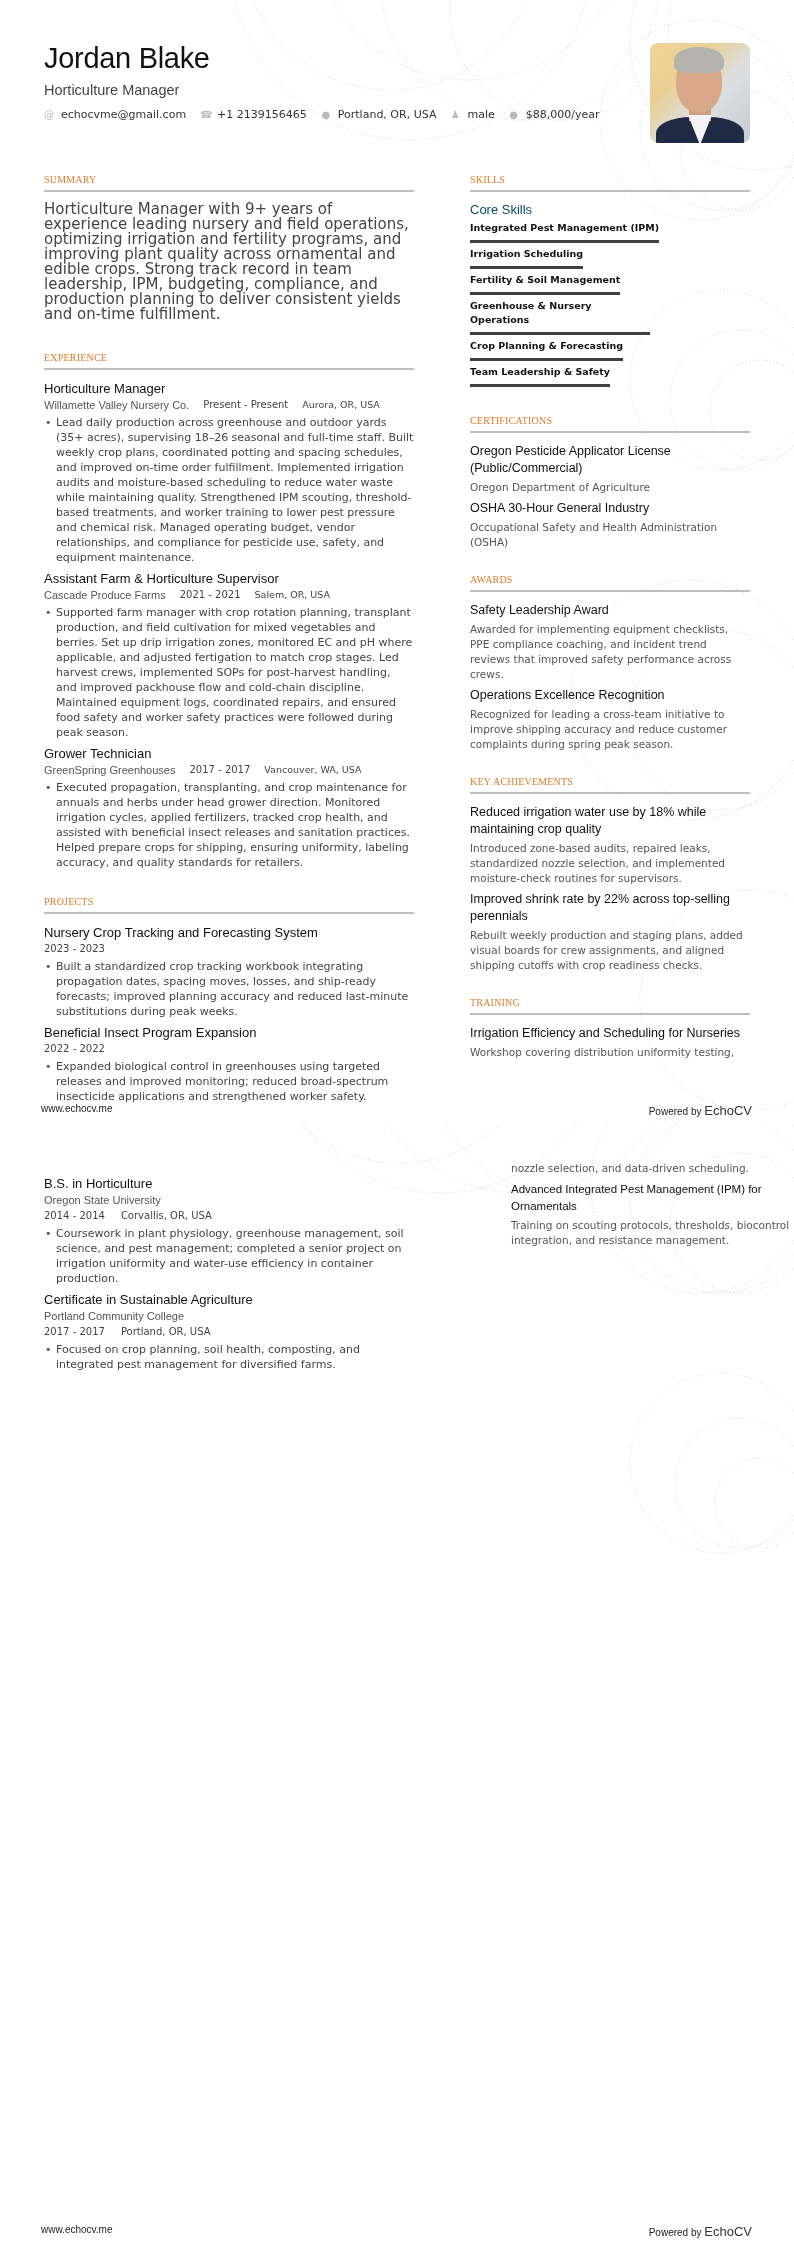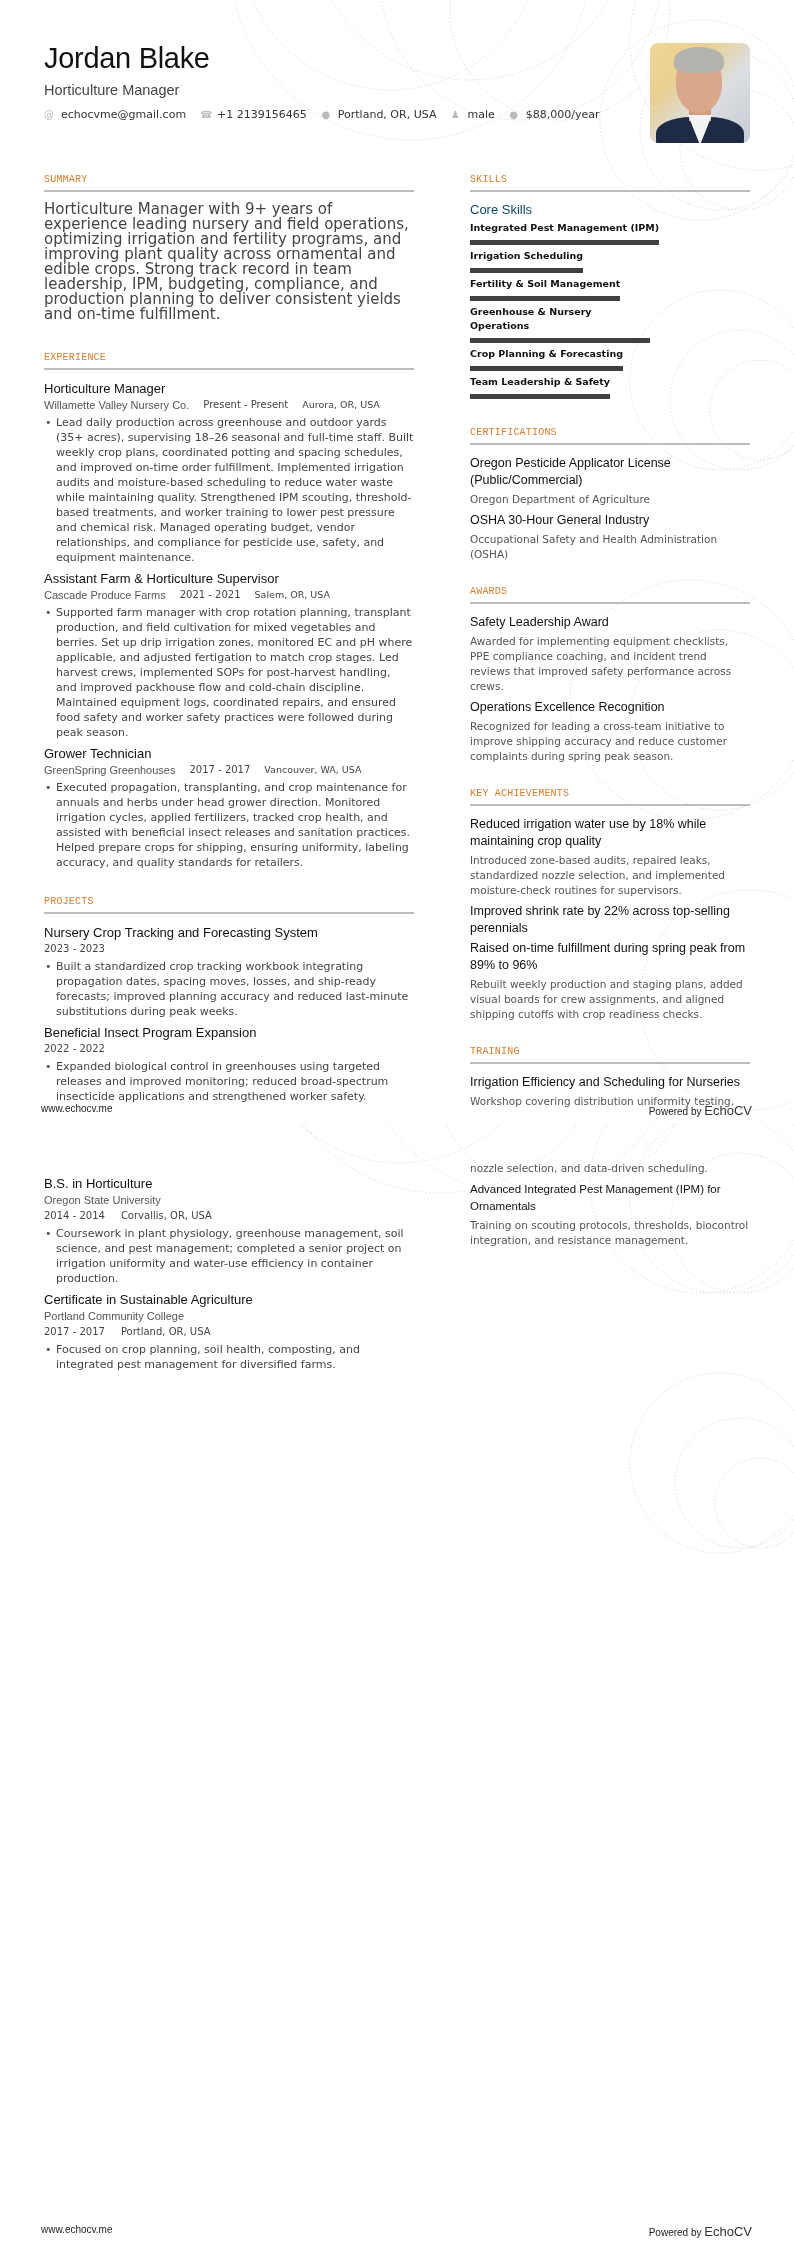--- a/index.html
+++ b/index.html
@@ -24,35 +24,35 @@
   .photo { position: absolute; left: 650px; top: 43px; width: 100px; height: 100px; border-radius: 8px; overflow: hidden; background: linear-gradient(135deg, #f1d69a 0%, #e9cf92 30%, #dcdfe2 60%, #c5ccd4 100%); }
   .photo .head { position: absolute; left: 26px; top: 10px; width: 46px; height: 60px; border-radius: 45% 45% 48% 48%; background: #d9a78a; }
   .photo .hair { position: absolute; left: 24px; top: 4px; width: 50px; height: 26px; border-radius: 50% 50% 30% 30%; background: #b5b3ad; }
   .photo .neck { position: absolute; left: 39px; top: 62px; width: 22px; height: 16px; background: #cf9d80; }
   .photo .suit { position: absolute; left: 6px; top: 74px; width: 88px; height: 40px; border-radius: 40% 40% 0 0; background: #1f2a44; }
   .photo .shirt { position: absolute; left: 38px; top: 72px; width: 24px; height: 30px; background: #f3f3f3; clip-path: polygon(0 0, 100% 0, 50% 100%); }
 
   .col-left { position: absolute; left: 44px; width: 370px; }
   .col-right { position: absolute; left: 470px; width: 280px; }
 
-  .sec-title { font-family: Liberation Mono, monospace; font-size: 10px; color: #e07b2a; letter-spacing: 0.2px; text-transform: uppercase; padding-bottom: 5px; border-bottom: 2px solid #bdbdbd; margin-bottom: 10px; }
+  .sec-title { font-family: Liberation Serif, serif; font-size: 10px; color: #e07b2a; letter-spacing: 0.2px; text-transform: uppercase; padding-bottom: 5px; border-bottom: 2px solid #bdbdbd; margin-bottom: 10px; }
 
   .para { font-size: 15px; line-height: 15px; color: #444; }
   .item-title { font-family: "Liberation Sans", sans-serif; font-size: 13px; color: #111; line-height: 17px; }
   .item-sub { font-family: "Liberation Sans", sans-serif; font-size: 11px; color: #555; line-height: 16px; display: flex; gap: 14px; align-items: center; }
   .item-sub .dates { font-family: "DejaVu Sans", sans-serif; font-size: 10px; color: #444; }
   .item-sub .loc { font-family: "DejaVu Sans", sans-serif; font-size: 9.5px; color: #444; }
   .dates-line { font-family: "DejaVu Sans", sans-serif; font-size: 10px; color: #444; line-height: 16px; display: flex; gap: 16px; }
   .bullets { list-style: none; margin-top: 2px; margin-bottom: 5px; }
   .bullets li { position: relative; padding-left: 12px; font-size: 11px; line-height: 15px; color: #444; }
   .bullets li::before { content: "•"; position: absolute; left: 1px; top: 0; color: #555; }
 
   .skills-group { font-family: "Liberation Sans", sans-serif; font-size: 13px; color: #0c4a6e; margin-bottom: 4px; }
   .skills { display: flex; flex-wrap: wrap; column-gap: 16px; row-gap: 4px; }
-  .skill { font-size: 9.5px; font-weight: bold; color: #111; padding-bottom: 5px; border-bottom: 5px solid #404040; line-height: 14px; }
+  .skill { font-size: 9.5px; font-weight: bold; color: #111; padding-bottom: 5px; border-bottom: 3px solid #404040; line-height: 14px; }
 
   .r-title { font-family: "Liberation Sans", sans-serif; font-size: 12.5px; color: #111; line-height: 17px; margin-bottom: 3px; }
   .r-sub { font-size: 10.5px; color: #555; line-height: 15px; margin-bottom: 5px; }
 
   .footer { position: absolute; left: 0; width: 794px; height: 20px; font-family: "Liberation Sans", sans-serif; font-size: 10px; color: #222; }
   .footer .url { position: absolute; left: 41px; }
   .footer .powered { position: absolute; right: 42px; font-size: 10px; }
   .footer .powered .brand { font-size: 13px; color: #333; }
 </style>
 </head>
@@ -229,21 +229,20 @@
       <section style="margin-top:24px;">
         <div class="sec-title">KEY ACHIEVEMENTS</div>
         <div>
           <div class="r-title">Reduced irrigation water use by 18% while maintaining crop quality</div>
           <div class="r-sub">Introduced zone-based audits, repaired leaks, standardized nozzle selection, and implemented moisture-check routines for supervisors.</div>
         </div>
         <div>
           <div class="r-title">Improved shrink rate by 22% across top-selling perennials</div>
         </div>
         <div>
-          <div class="r-title">Raised on-time fulfillment during spring peak from 89% to 96%</div>
           <div class="r-sub">Rebuilt weekly production and staging plans, added visual boards for crew assignments, and aligned shipping cutoffs with crop readiness checks.</div>
         </div>
       </section>
 
       <section style="margin-top:24px;">
         <div class="sec-title">TRAINING</div>
         <div>
           <div class="r-title">Irrigation Efficiency and Scheduling for Nurseries</div>
           <div class="r-sub">Workshop covering distribution uniformity testing,</div>
         </div>
@@ -296,21 +295,21 @@
             <span>2017 - 2017</span>
             <span>Portland, OR, USA</span>
           </div>
           <ul class="bullets">
             <li>Focused on crop planning, soil health, composting, and integrated pest management for diversified farms.</li>
           </ul>
         </div>
       </section>
     </div>
 
-    <div class="col-right" style="top:38px;">
+    <div class="col-right" style="top:38px;margin-left:41px;">
       <section>
         <div class="r-sub">nozzle selection, and data-driven scheduling.</div>
         <div>
           <div class="r-title" style="font-size:11.5px;">Advanced Integrated Pest Management (IPM) for Ornamentals</div>
           <div class="r-sub">Training on scouting protocols, thresholds, biocontrol integration, and resistance management.</div>
         </div>
       </section>
     </div>
 
     <div class="footer" style="top:1101px;">

